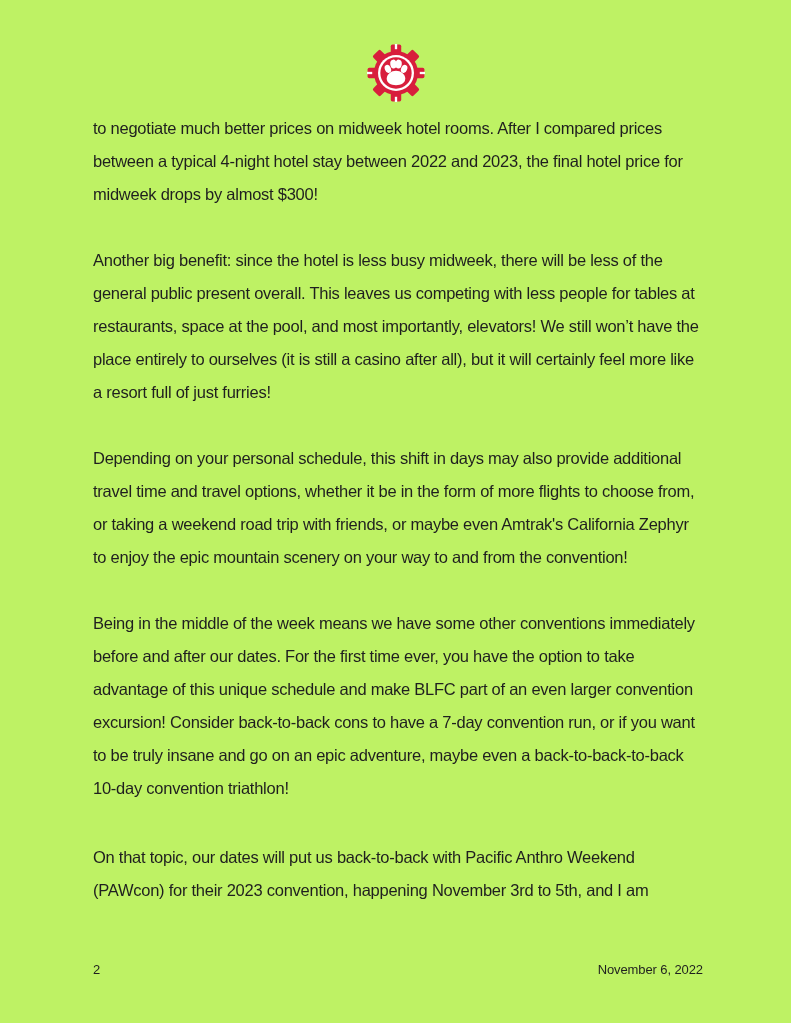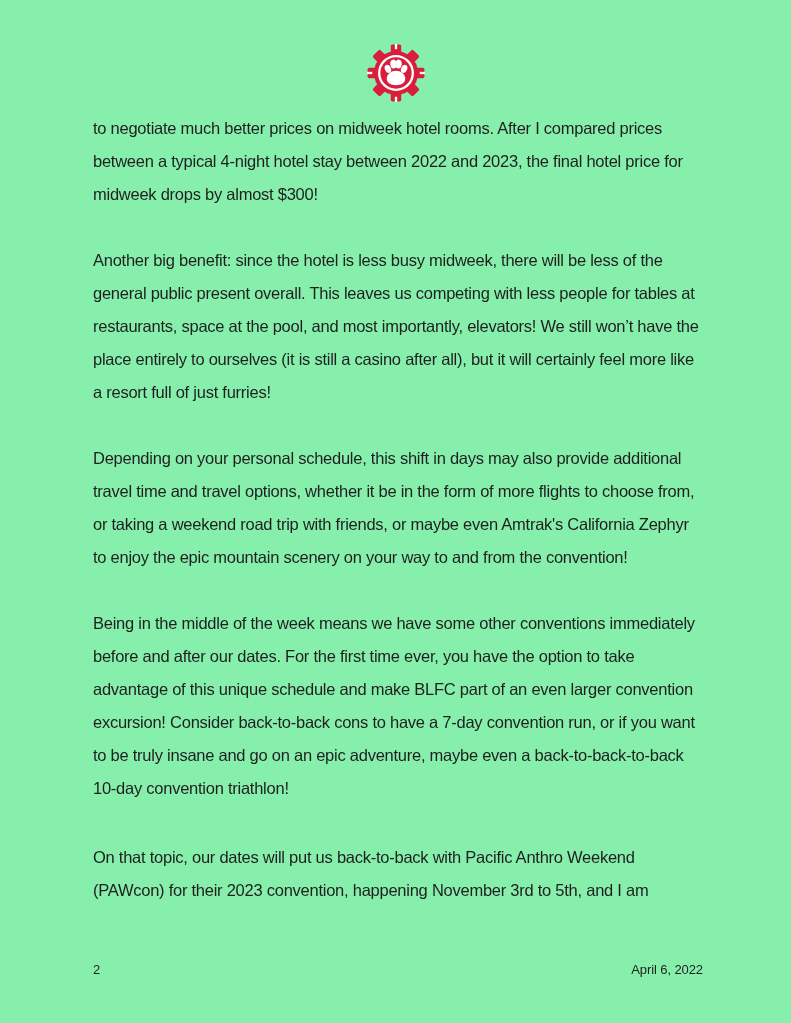--- a/index.html
+++ b/index.html
@@ -4,21 +4,21 @@
 <style>
   html, body {
     margin: 0;
     padding: 0;
     background: #ffffff;
   }
   .page {
     position: relative;
     width: 791px;
     height: 1023px;
-    background: #86efac;
+    background: #bef264;
     font-family: "Liberation Sans", sans-serif;
     color: #1f1f1f;
     overflow: hidden;
   }
   .logo-wrap {
     position: absolute;
     top: 44px;
     left: 0;
     right: 0;
     display: flex;
@@ -97,16 +97,16 @@
   <div class="doc-body">
     <p>to negotiate much better prices on midweek hotel rooms. After I compared prices between a typical 4-night hotel stay between 2022 and 2023, the final hotel price for midweek drops by almost $300!</p>
     <p>Another big benefit: since the hotel is less busy midweek, there will be less of the general public present overall. This leaves us competing with less people for tables at restaurants, space at the pool, and most importantly, elevators! We still won’t have the place entirely to ourselves (it is still a casino after all), but it will certainly feel more like a resort full of just furries!</p>
     <p>Depending on your personal schedule, this shift in days may also provide additional travel time and travel options, whether it be in the form of more flights to choose from, or taking a weekend road trip with friends, or maybe even Amtrak's California Zephyr to enjoy the epic mountain scenery on your way to and from the convention!</p>
     <p>Being in the middle of the week means we have some other conventions immediately before and after our dates. For the first time ever, you have the option to take advantage of this unique schedule and make BLFC part of an even larger convention excursion! Consider back-to-back cons to have a 7-day convention run, or if you want to be truly insane and go on an epic adventure, maybe even a back-to-back-to-back 10-day convention triathlon!</p>
     <p>On that topic, our dates will put us back-to-back with Pacific Anthro Weekend (PAWcon) for their 2023 convention, happening November 3rd to 5th, and I am</p>
   </div>
 
   <div class="footer">
     <span>2</span>
-    <span>April 6, 2022</span>
+    <span>November 6, 2022</span>
   </div>
 
 </div>
 
 </body></html>

